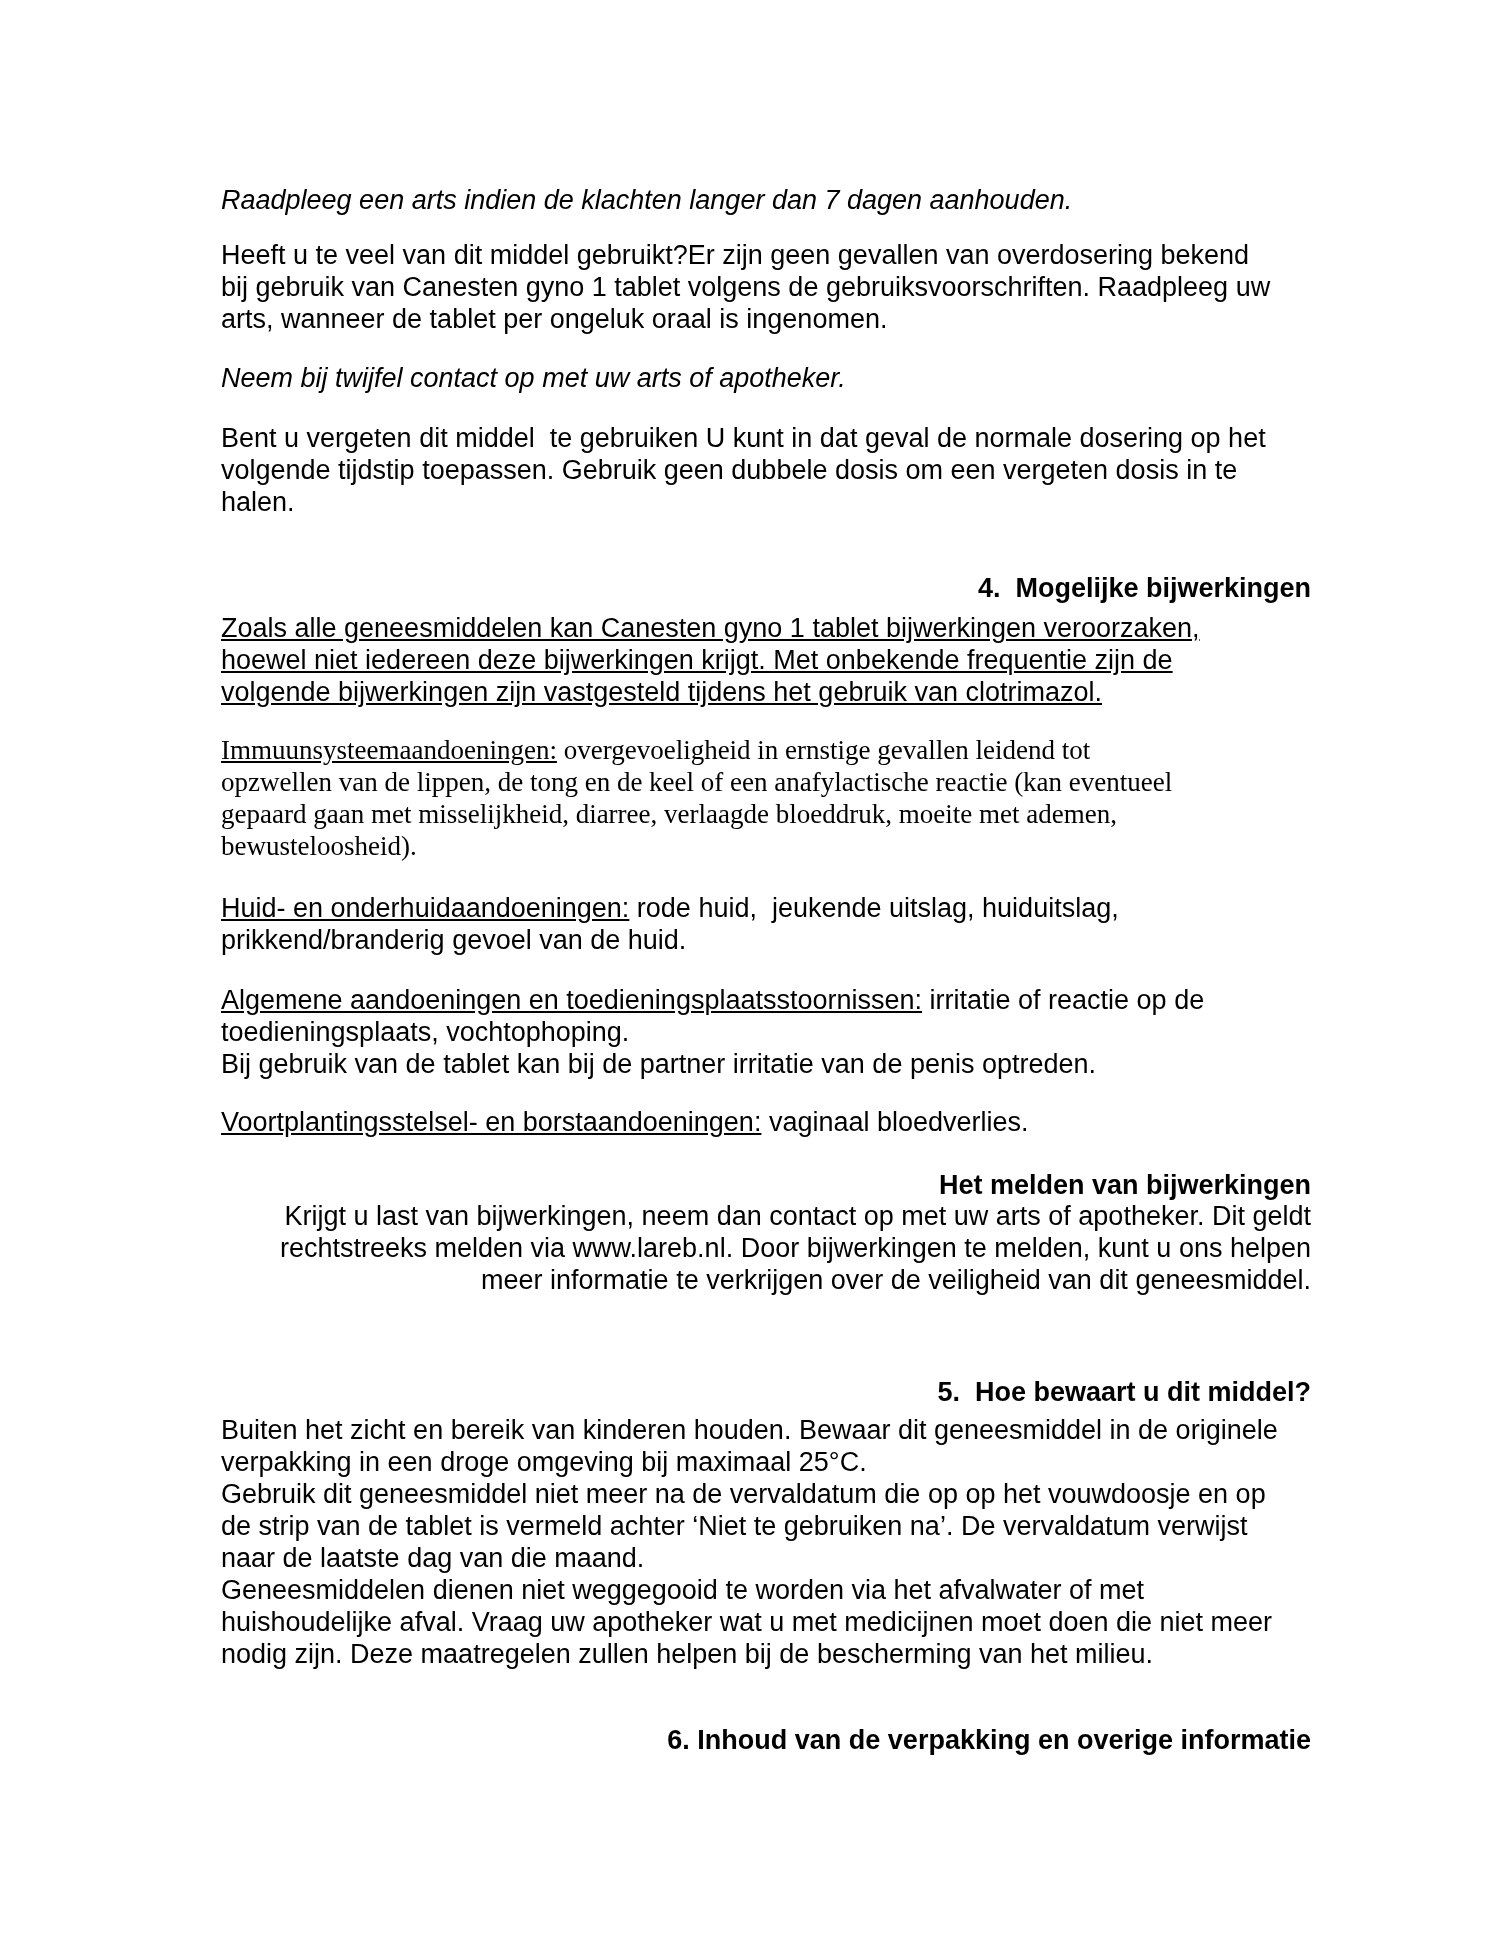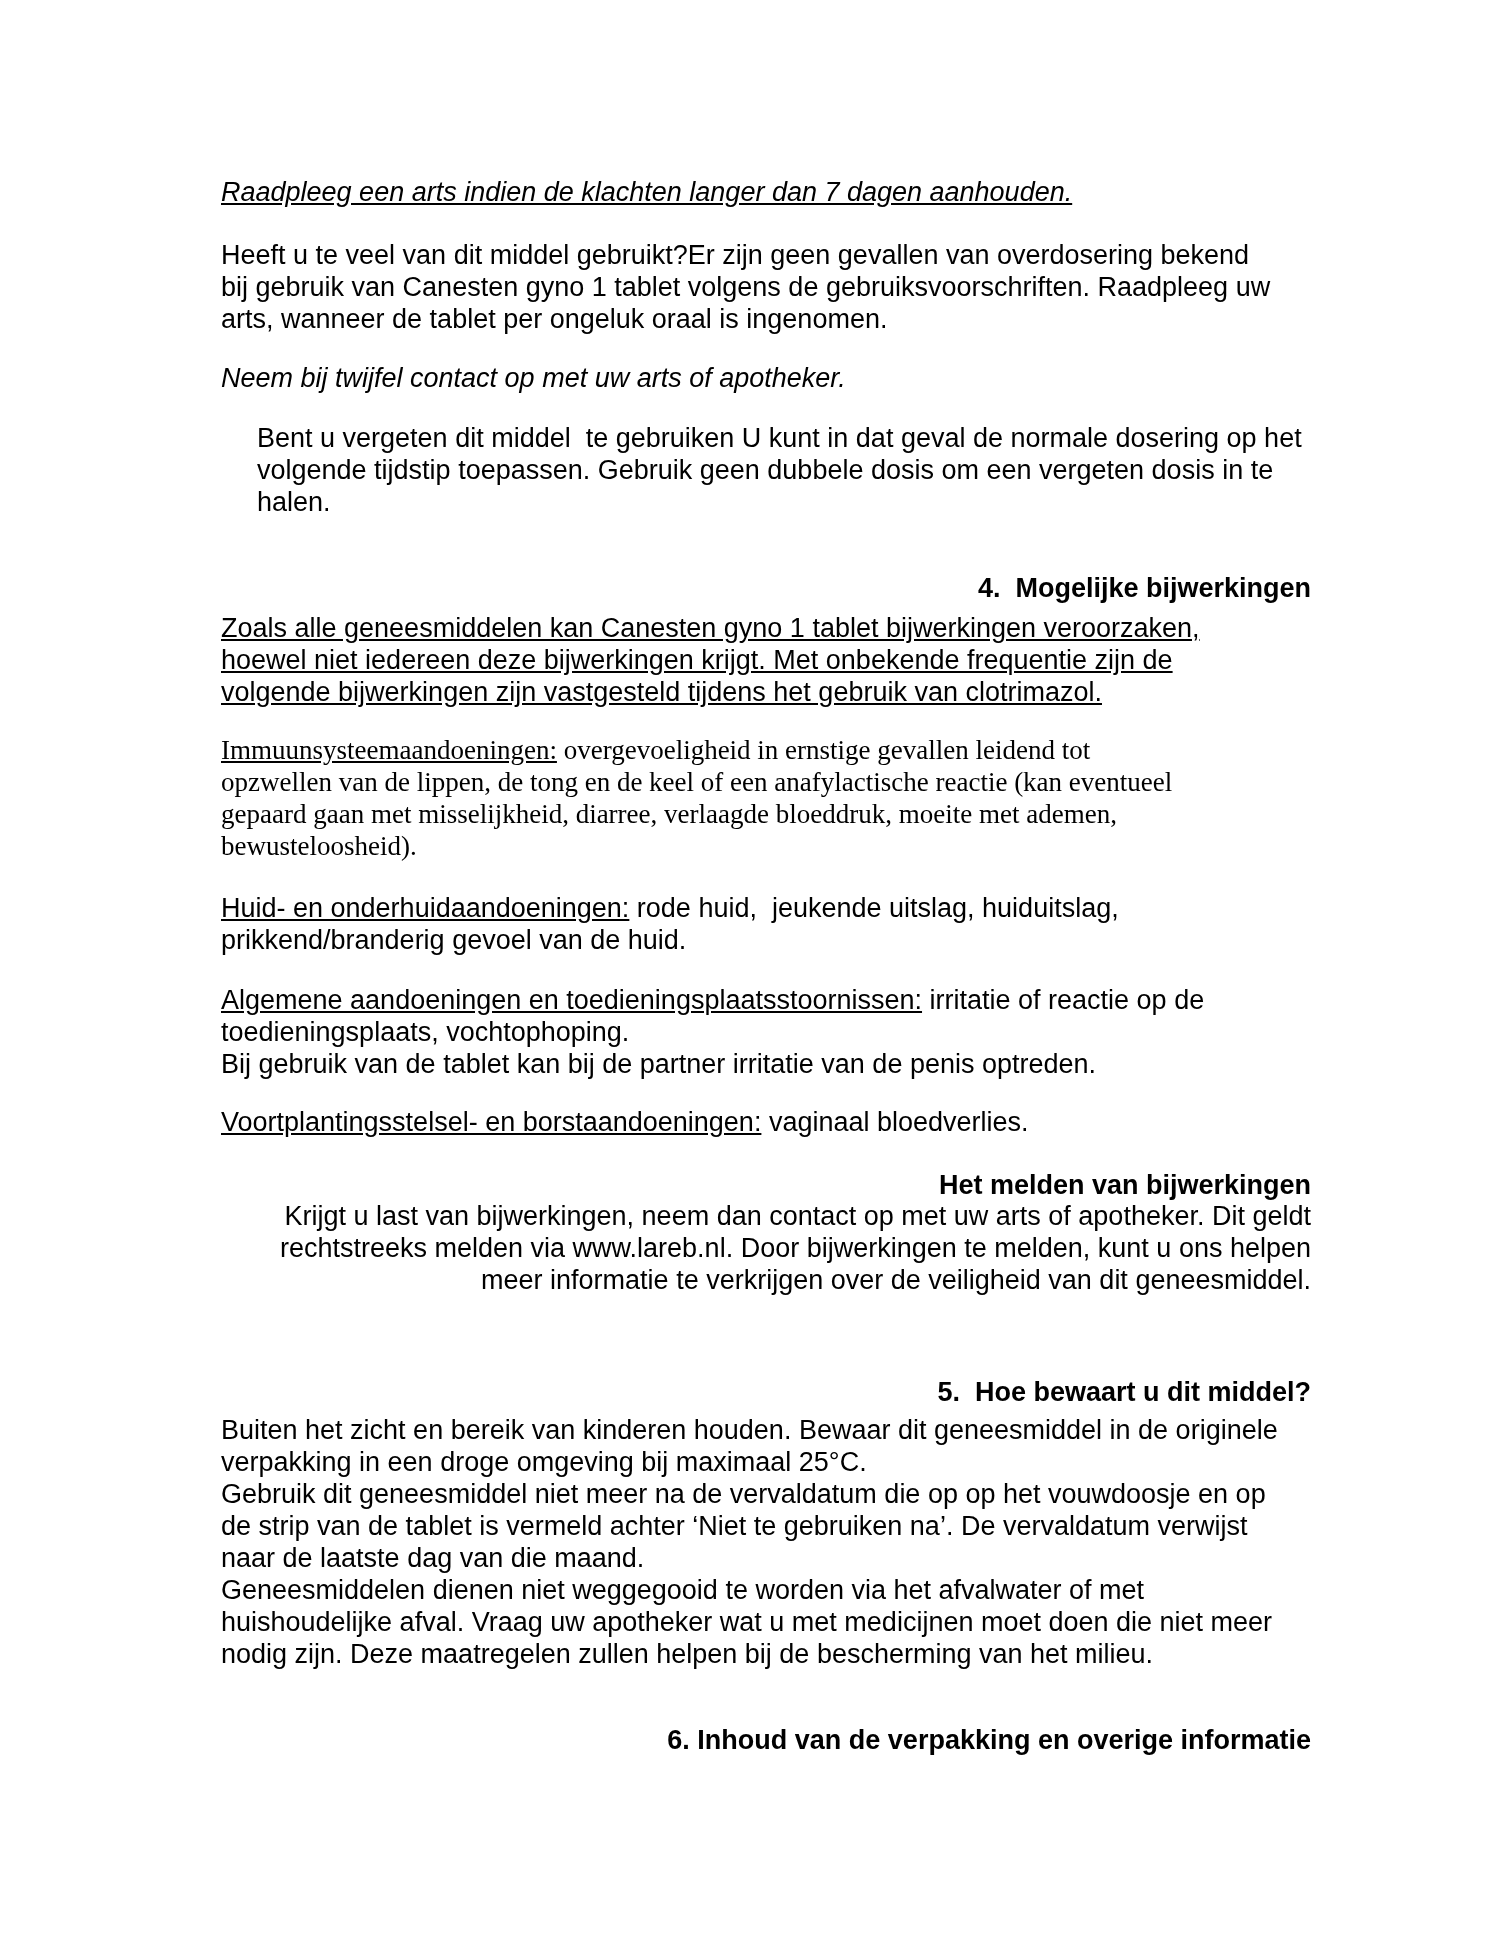--- a/index.html
+++ b/index.html
@@ -23,24 +23,24 @@
     left: 221px;
     width: 1090px;
   }
   .line {
     white-space: pre;   
   }
   .italic { font-style: italic; }
   .bold   { font-weight: bold; text-align: right; }
   span.u  { text-decoration: underline; }
 
-  #b0  { top: 176px; text-decoration: underline; }
+  #b0  { top: 184px; }
   #b1  { top: 239px; }
   #b2  { top: 362px; }
-  #b3  { top: 422px; margin-left: 36px; }
+  #b3  { top: 422px; }
   #b4  { top: 572px; }
   #b5  { top: 612px; text-decoration: underline; }
   #b6  { top: 734px; font-family: Liberation Serif, serif; }
   #b7  { top: 892px; }
   #b8  { top: 984px; }
   #b9  { top: 1106px; }
   #b10 { top: 1169px; }
   #b11 { top: 1200px; text-align: right; }
   #b12 { top: 1376px; }
   #b13 { top: 1414px; }

